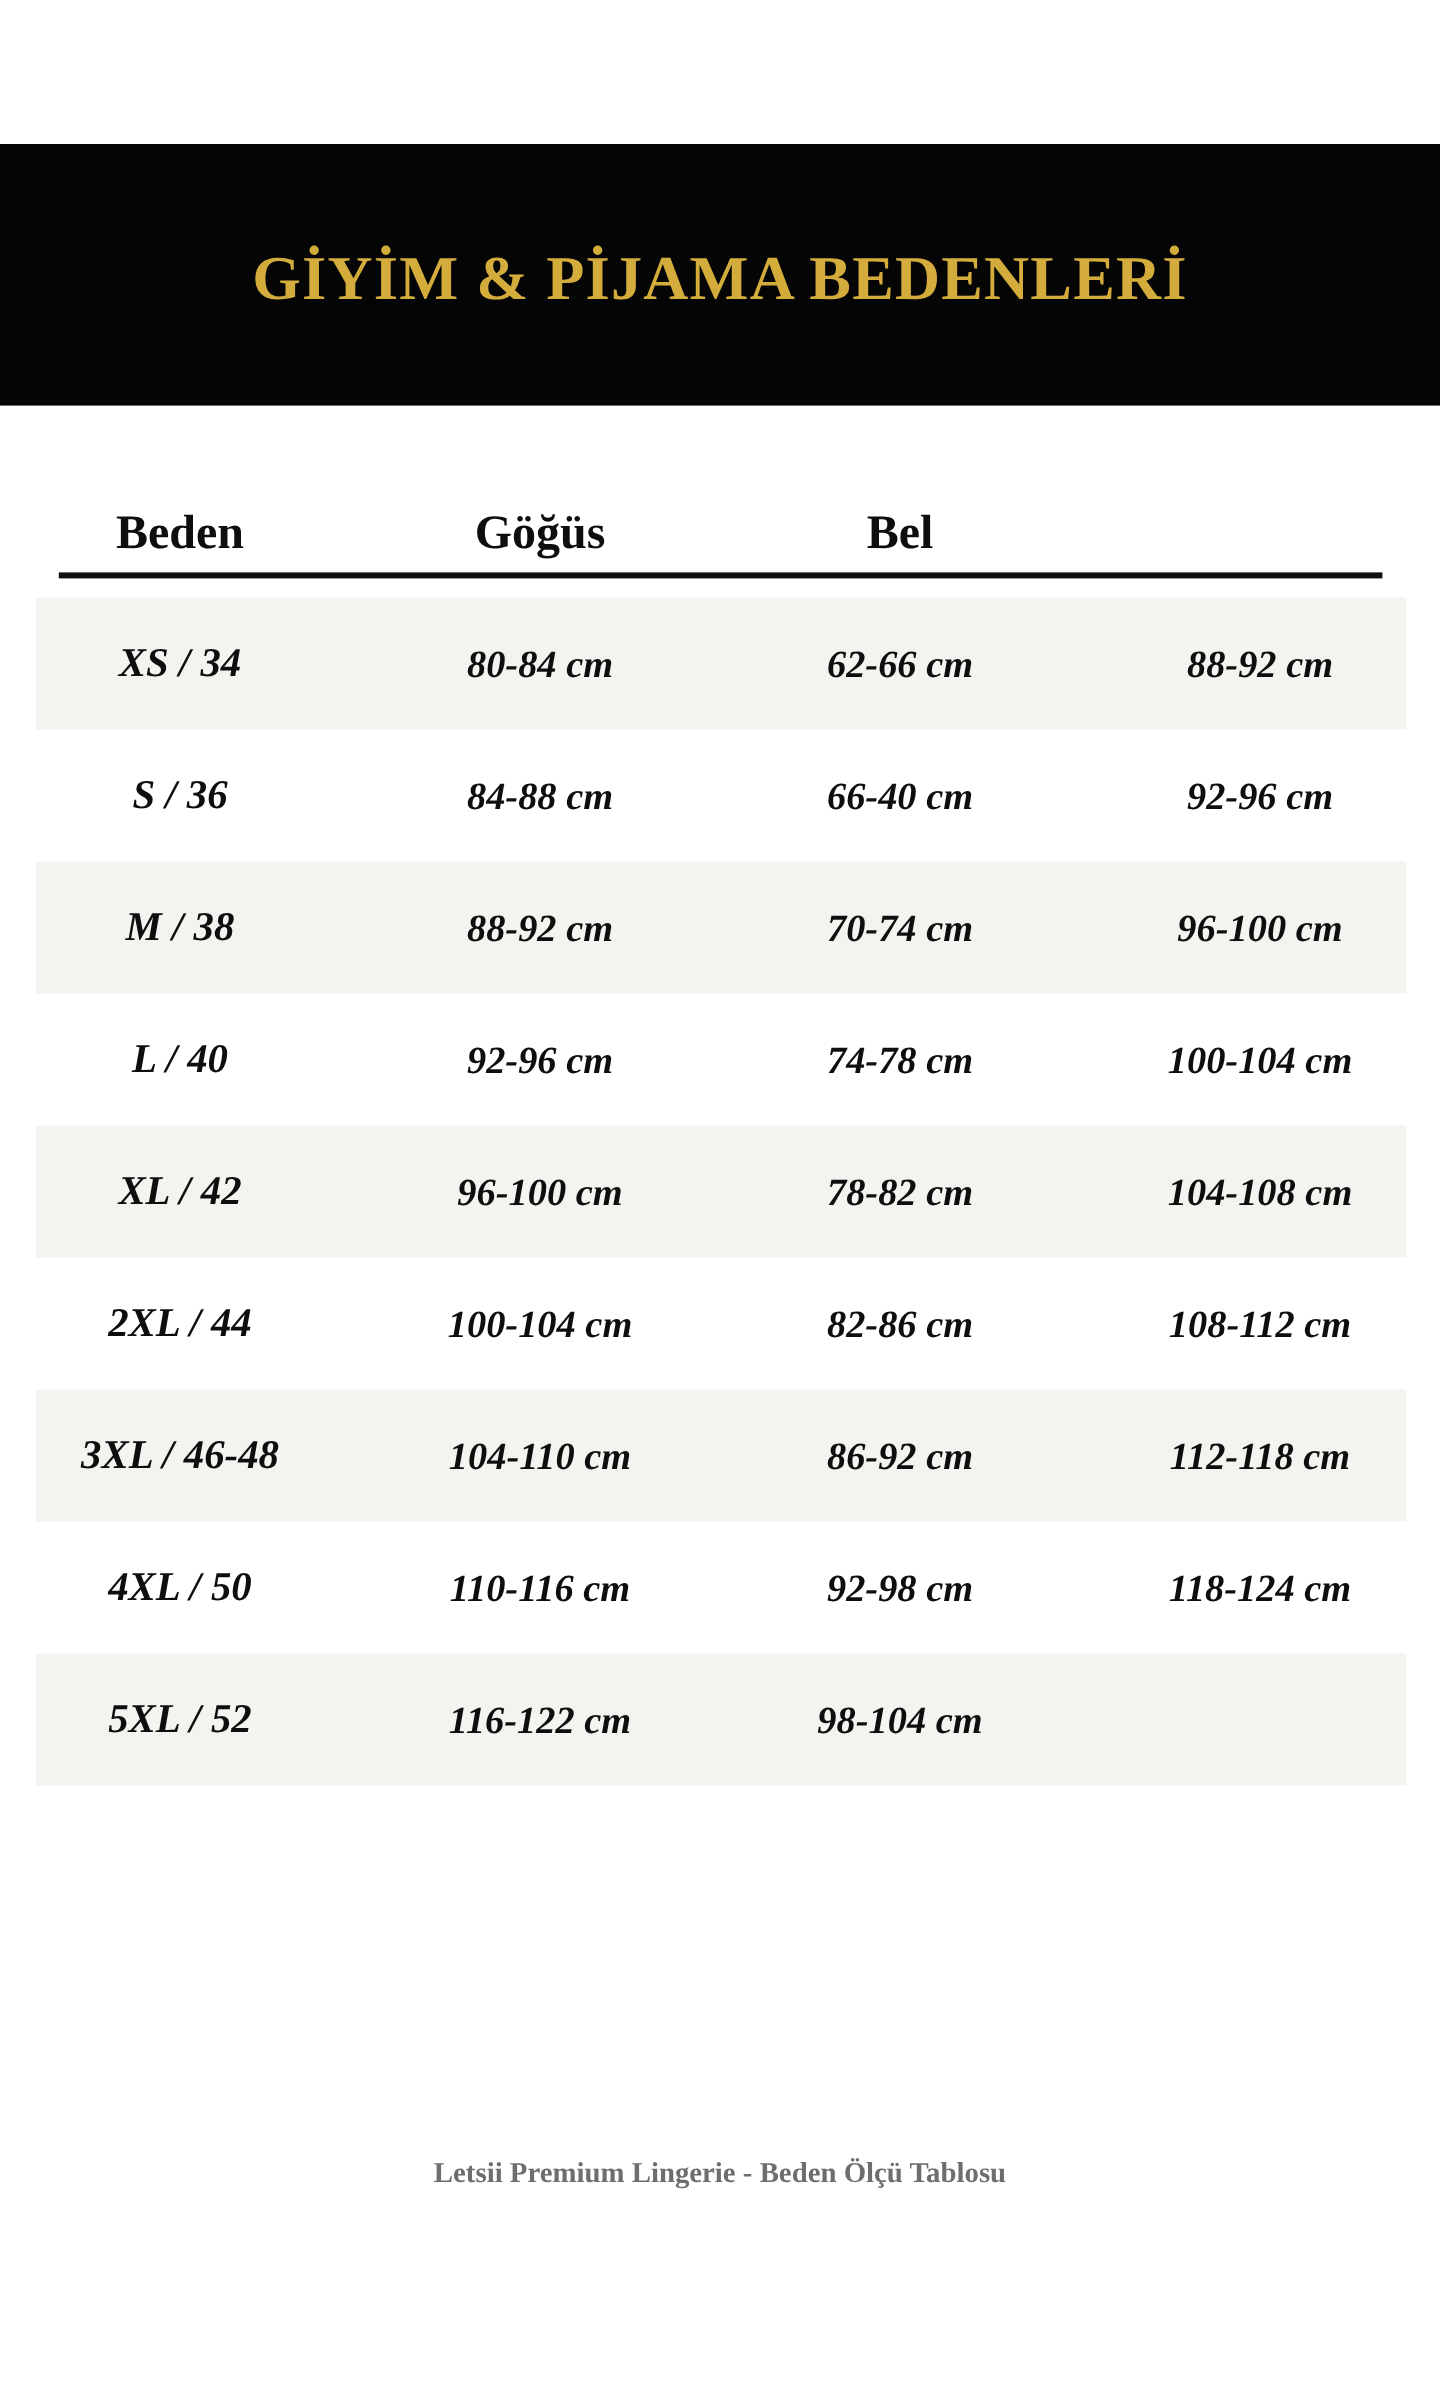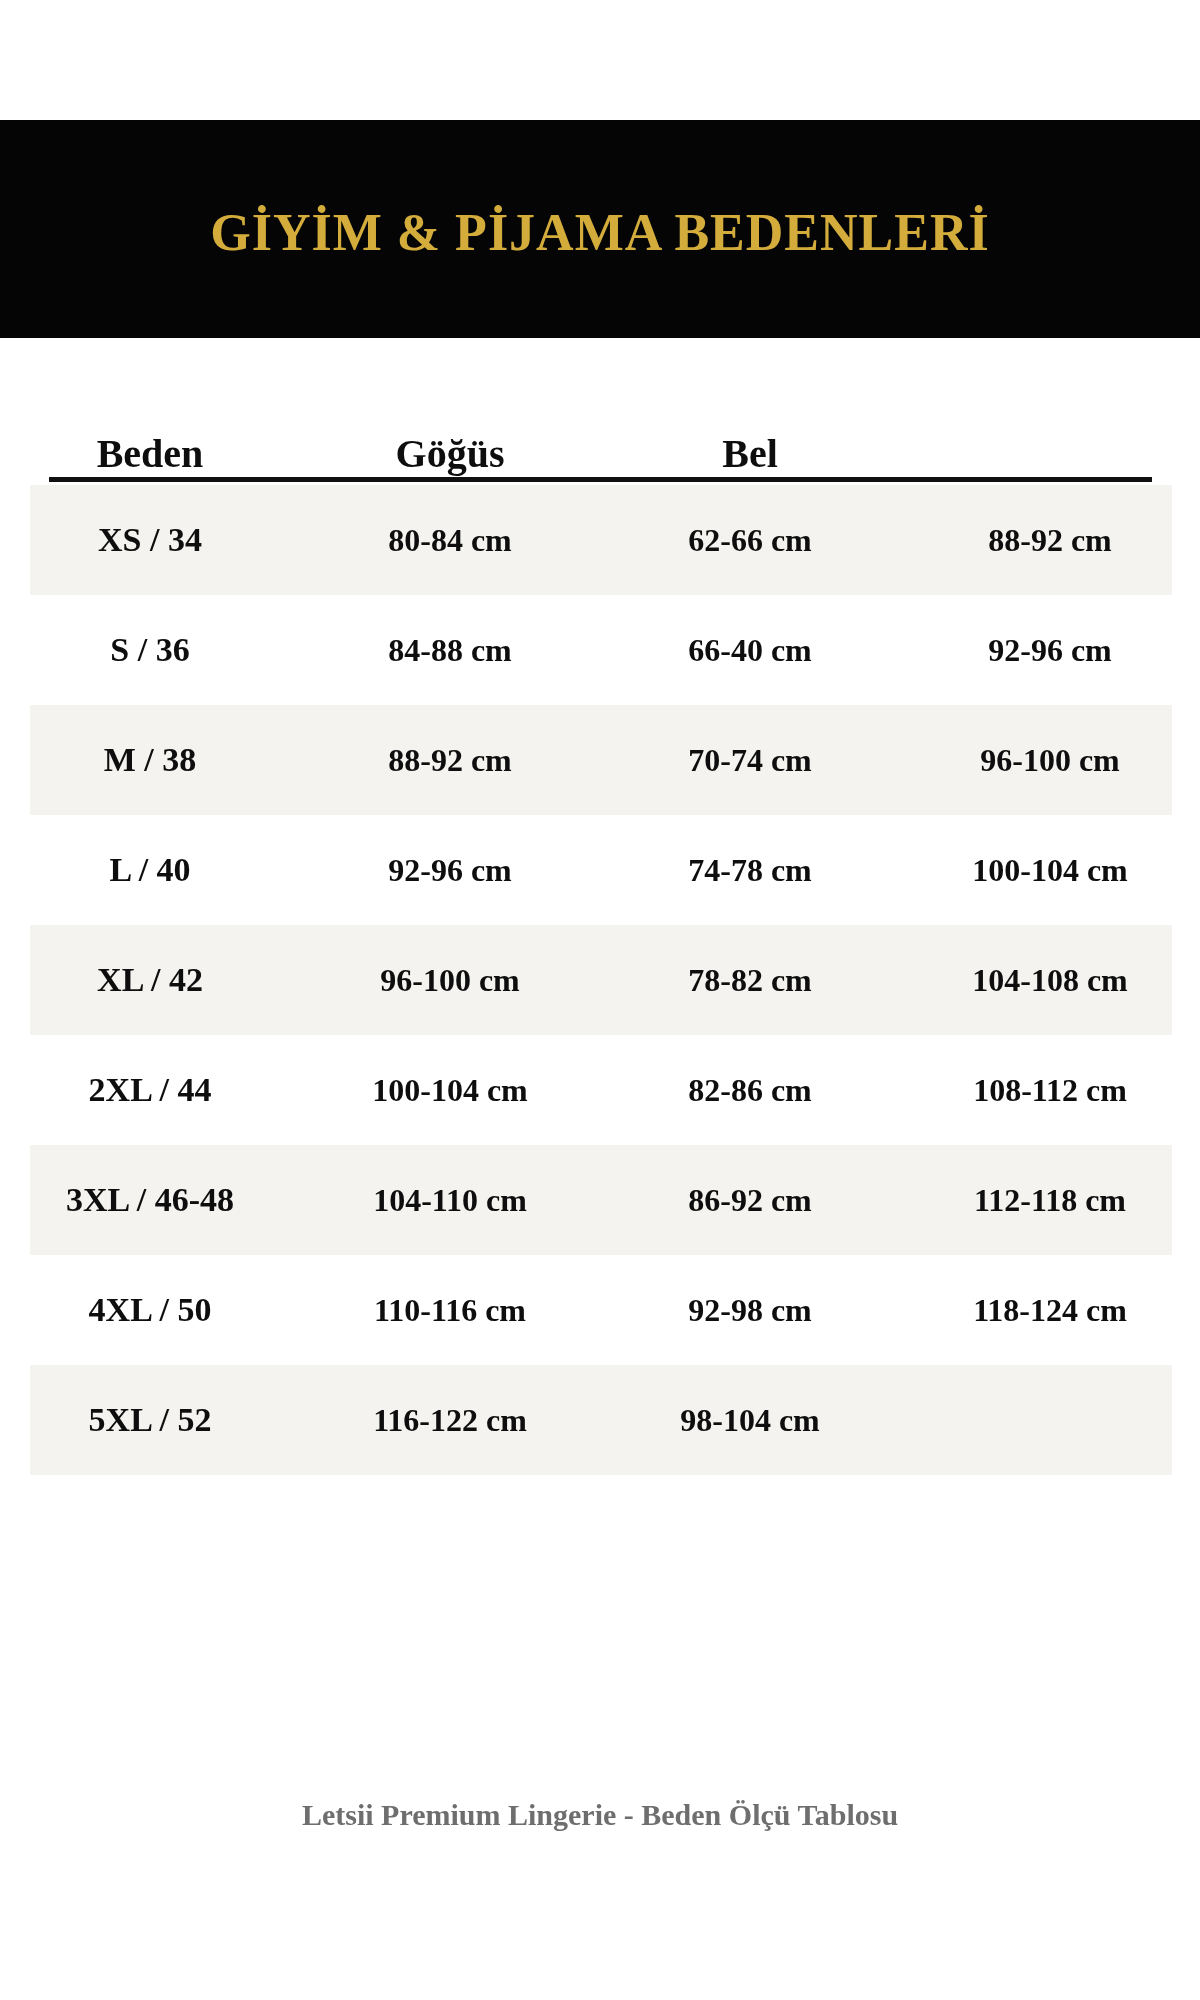--- a/index.html
+++ b/index.html
@@ -42,29 +42,30 @@
   .header-row{
     height:139px;
     display:flex;
     align-items:flex-end;
   }
   .header-cell{
     width:25%;
     text-align:center;
     font-size:40px;
     font-weight:bold;
+    padding-bottom:10px;
     white-space:nowrap;
   }
   .header-rule{
     margin-left:49px;
     width:1103px;
     height:5px;
     background:#101010;
   }
-  .rows{margin-top:3px;}
+  .rows{margin-top:16px;font-style:italic;}
   .t-row{
     height:110px;
     display:flex;
     align-items:center;
   }
   .t-row.striped{
     background-image:linear-gradient(var(--stripe),var(--stripe));
     background-repeat:no-repeat;
     background-size:1142px 100%;
     background-position:30px 0;
@@ -75,21 +76,21 @@
     font-weight:bold;
     white-space:nowrap;
   }
   .cell.size{font-size:34px;}
   .cell.val{font-size:32px;}
   .footer-caption{
     position:absolute;
     top:1798px;left:0;
     width:1200px;
     text-align:center;
-    font-size:30px;
+    font-size:24px;
     font-weight:bold;
     color:var(--footer-gray);
     white-space:nowrap;
   }
 </style>
 </head>
 <body>
 
 <div class="banner">
   <div class="banner-title">GİYİM &amp; PİJAMA BEDENLERİ</div>

